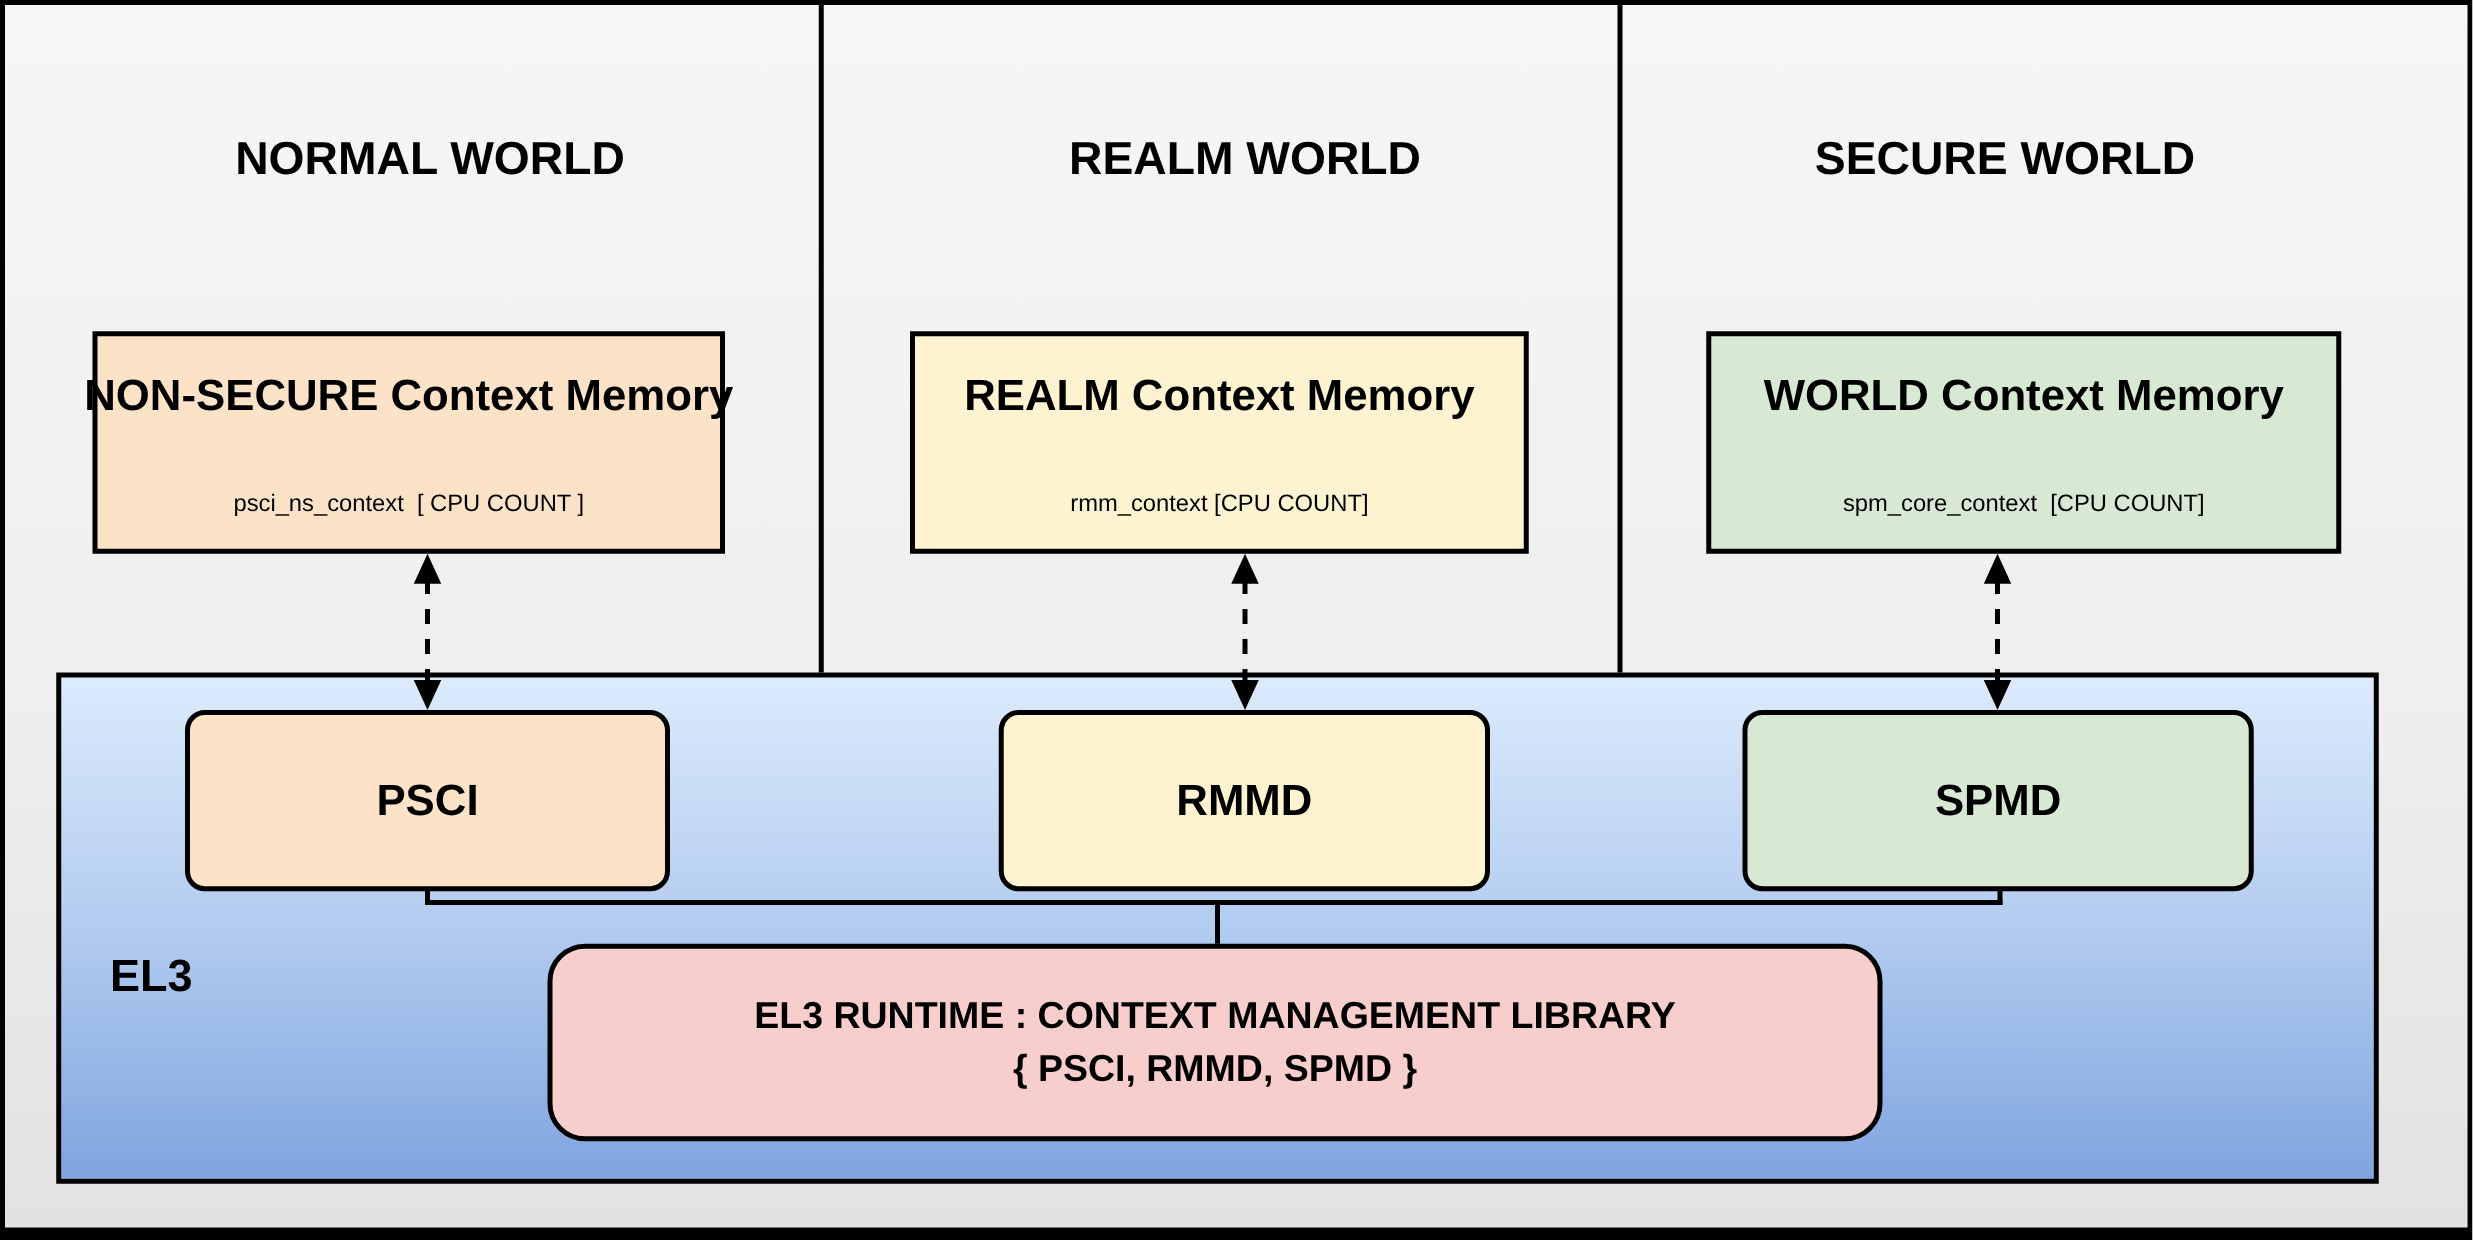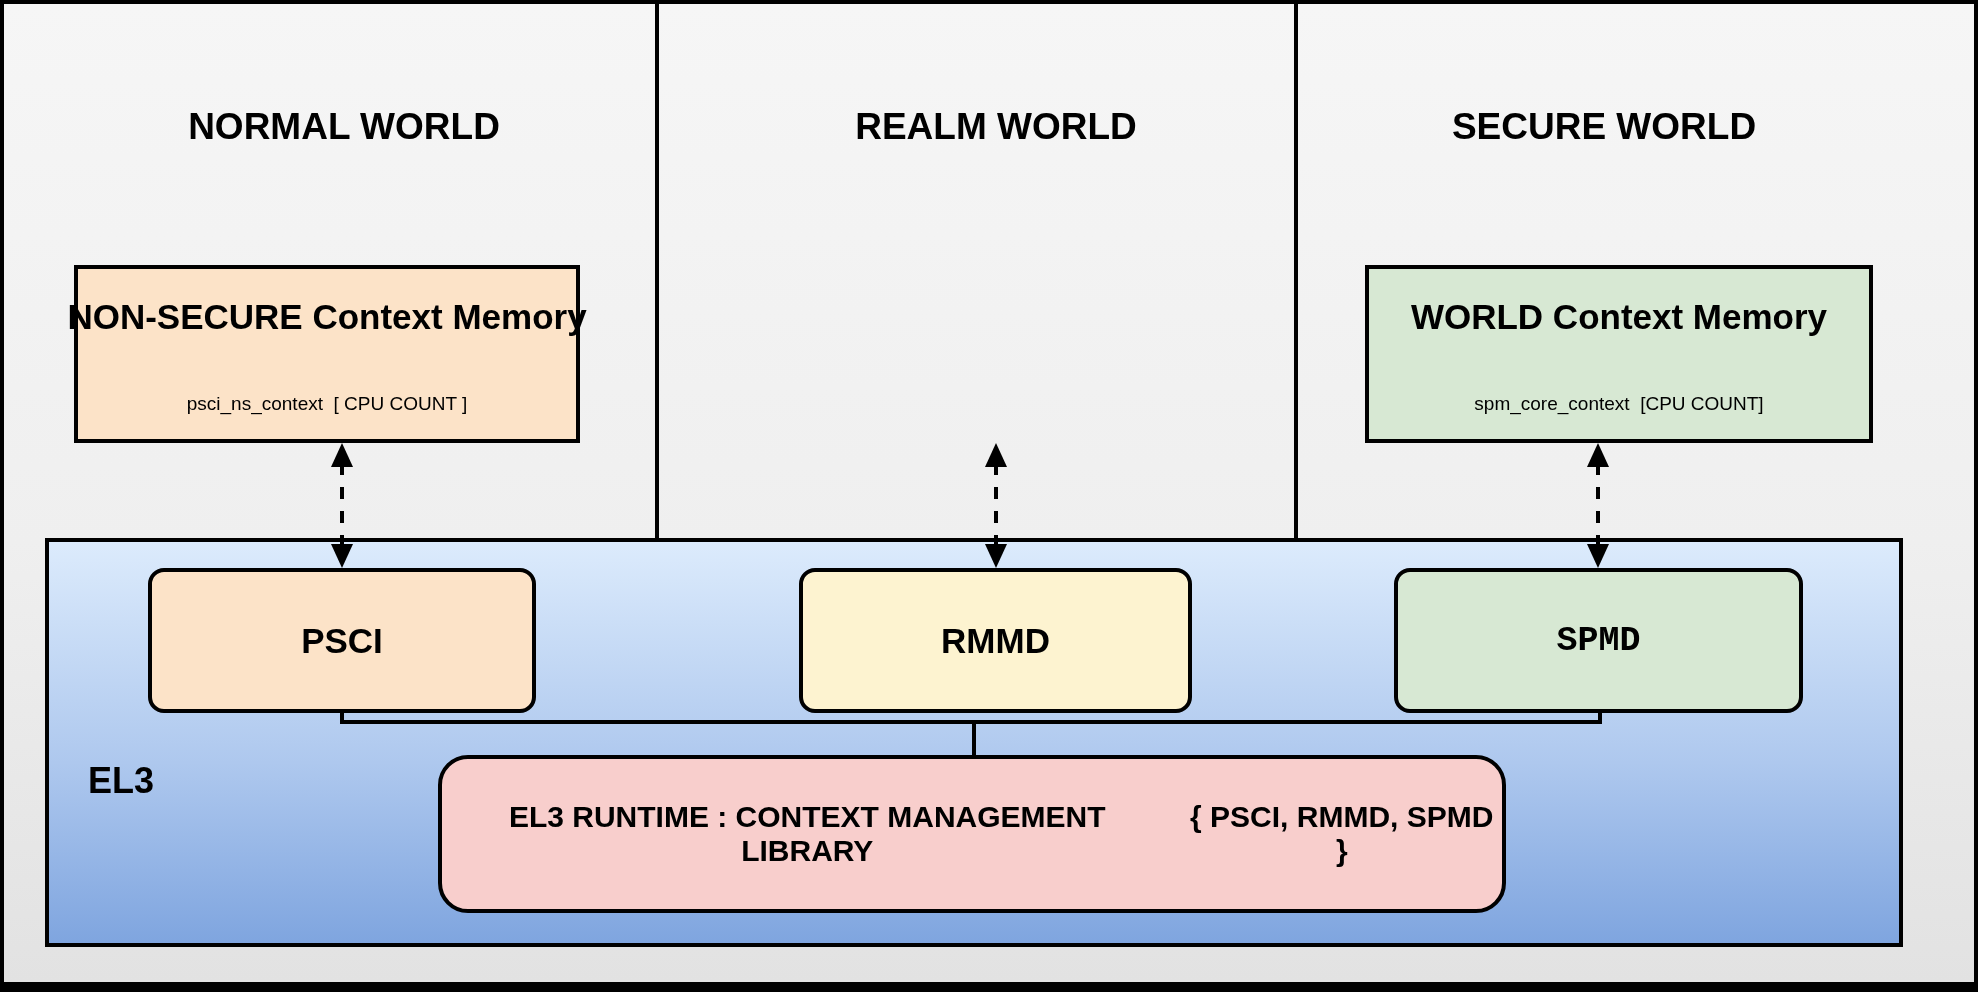--- a/index.html
+++ b/index.html
@@ -52,56 +52,60 @@
     position:absolute;top:564px;height:145px;
     box-sizing:border-box;border:4px solid #000;border-radius:16px;
     display:flex;align-items:center;justify-content:center;
     font-weight:bold;font-size:35px;z-index:3;
   }
   .connector{position:absolute;background:#000;z-index:2;}
   .runtime{
     position:absolute;left:434px;top:751px;width:1068px;height:158px;
     box-sizing:border-box;border:4px solid #000;border-radius:30px;
     background:#f8cecc;
-    display:flex;flex-direction:row;align-items:center;justify-content:center;gap:9px;
+    display:flex;flex-direction:column;align-items:center;justify-content:center;gap:9px;
     font-weight:bold;font-size:30px;text-align:center;z-index:3;
   }
   .el3-label{position:absolute;left:84px;top:756px;font-size:36px;font-weight:bold;z-index:3;}
 </style>
 </head>
 <body>
 
 <div class="canvas">
 
   <div class="divider" style="left:651px"></div>
   <div class="divider" style="left:1290px"></div>
 
   <div class="world-title" style="left:40px">NORMAL WORLD</div>
   <div class="world-title" style="left:692px">REALM WORLD</div>
   <div class="world-title" style="left:1300px">SECURE WORLD</div>
 
   <div class="mem-box" style="left: 70px; width: 506px; background: rgb(252, 227, 200);">
     <div class="mem-title">NON-SECURE Context Memory</div>
     <div class="mem-detail">psci_ns_context  [ CPU COUNT ]</div>
   </div>
+  <div class="mem-box" style="left: 724px; width: 495px; background: rgb(253, 243, 208);">
+    <div class="mem-title">REALM Context Memory</div>
+    <div class="mem-detail">rmm_context [CPU COUNT]</div>
+  </div>
   <div class="mem-box" style="left: 1361px; width: 508px; background: rgb(215, 232, 211);">
     <div class="mem-title">WORLD Context Memory</div>
     <div class="mem-detail">spm_core_context  [CPU COUNT]</div>
   </div>
 
   <div class="el3"></div>
   <div class="el3-label">EL3</div>
 
   <div class="comp" style="left: 144px; width: 388px; background: rgb(252, 227, 200);">
     <span>PSCI</span>
   </div>
   <div class="comp" style="left: 795px; width: 393px; background: rgb(253, 243, 208);">
     <span>RMMD</span>
   </div>
-  <div class="comp" style="left: 1390px; width: 409px; background: rgb(215, 232, 211); font-family: Liberation Mono, monospace;">
+  <div class="comp" style="left: 1390px; width: 409px; background: rgb(215, 232, 211);">
     <span>SPMD</span>
   </div>
 
   <div class="connector" style="left:336px;top:679px;width:4px;height:41px"></div>
   <div class="connector" style="left:1594px;top:679px;width:4px;height:41px"></div>
   <div class="connector" style="left:336px;top:716px;width:1262px;height:4px"></div>
   <div class="connector" style="left:968px;top:720px;width:4px;height:31px"></div>
 
   <div class="runtime" style="background: rgb(248, 206, 204);">
     <div>EL3 RUNTIME : CONTEXT MANAGEMENT LIBRARY</div>

